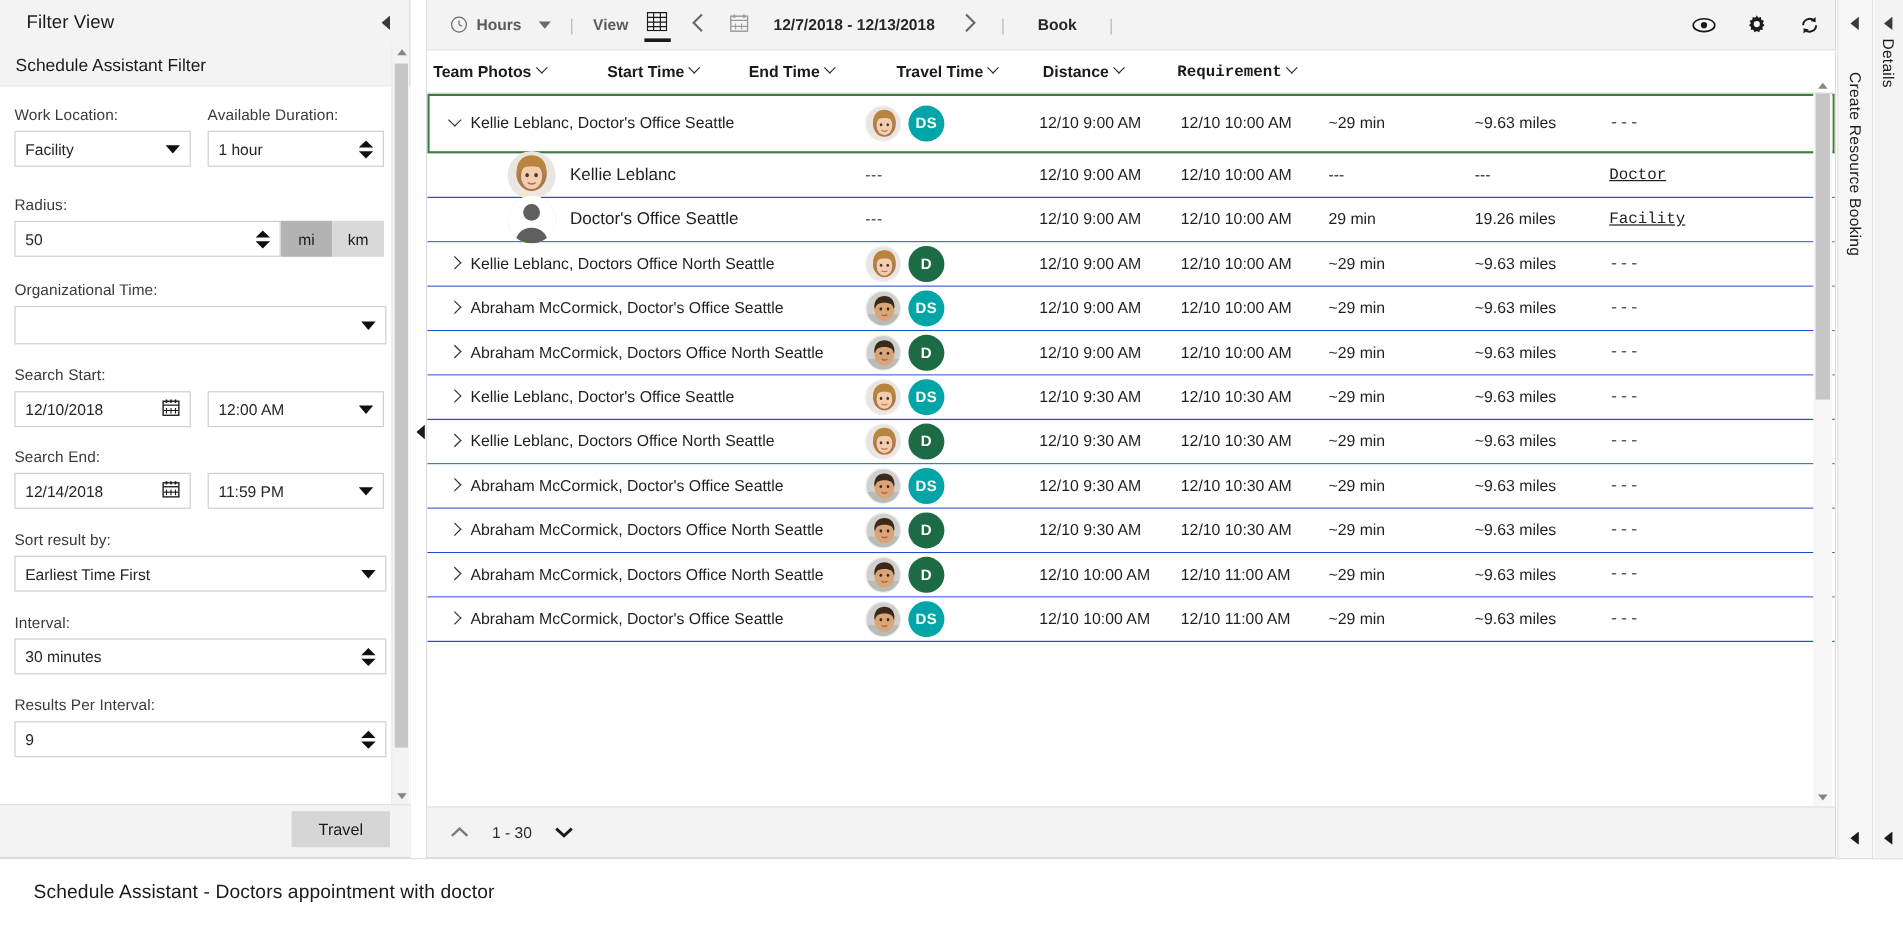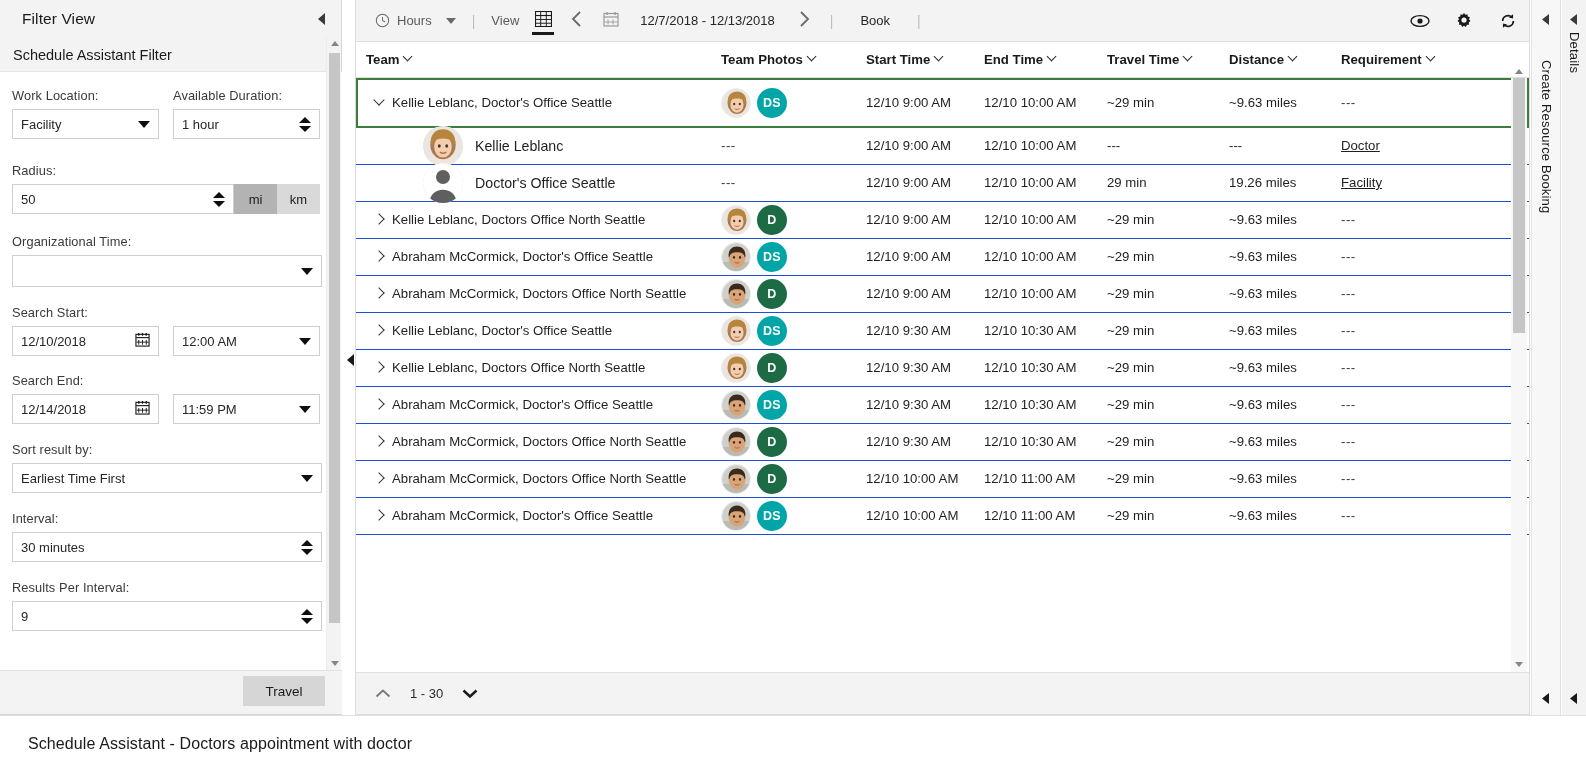--- a/index.html
+++ b/index.html
@@ -174,20 +174,21 @@
     border-bottom: 1px solid #e0e0e0;
     display: flex; align-items: center;
     padding-left: 12px;
     gap: 0;
   }
   .tb-item {
     display: flex; align-items: center;
     height: 42px; padding: 0 7px;
     font-size: 13px; color: #5b5b5b;
     cursor: pointer;
+    font-weight: bold;
   }
   .tb-item.dark { color: #262626; }
   .tb-sep { color: #bdbdbd; font-size: 14px; padding: 0 9px; }
   .tb-caret {
     width:0;height:0;
     border-left:5px solid transparent;border-right:5px solid transparent;
     border-top:6px solid #6a6a6a;
     margin-left: 3px;
   }
   .tb-gridbtn {
@@ -241,21 +242,21 @@
     border-bottom: 1.4px solid #2b2b2b;
     transform: rotate(45deg);
   }
   
   .c-team      { width: 360px; padding-left: 5px; }
   .c-photos    { width: 145px; }
   .c-start     { width: 118px; }
   .c-end       { width: 123px; }
   .c-travel    { width: 122px; }
   .c-dist      { width: 112px; }
-  .c-req       { width: 140px; }
+  .c-req       { width: 140px; font-family: Liberation Mono, monospace; }
 
   .grid-body {
     position: relative;
     height: 594px;
     overflow: hidden;
   }
   .row {
     display: flex; align-items: center;
     height: 37px;
     border-bottom: 1px solid #1d4ed8;
@@ -671,24 +672,20 @@
             <polygon points="15.6,2.4 15.6,7.2 10.9,6" fill="#1a1a1a"></polygon>
             <path d="M16 10a6 6 0 0 1-10.2 4.2" fill="none" stroke="#1a1a1a" stroke-width="1.8"></path>
             <polygon points="4.4,17.6 4.4,12.8 9.1,14" fill="#1a1a1a"></polygon>
           </svg>
         </div>
       </div>
     </div>
 
     <div class="grid-wrap">
       <div class="grid-header">
-        <div class="gh-cell c-team">
-          <span>Team</span>
-          <span class="gh-caret"></span>
-        </div>
         <div class="gh-cell c-photos">
           <span>Team Photos</span>
           <span class="gh-caret"></span>
         </div>
         <div class="gh-cell c-start">
           <span>Start Time</span>
           <span class="gh-caret"></span>
         </div>
         <div class="gh-cell c-end">
           <span>End Time</span>

